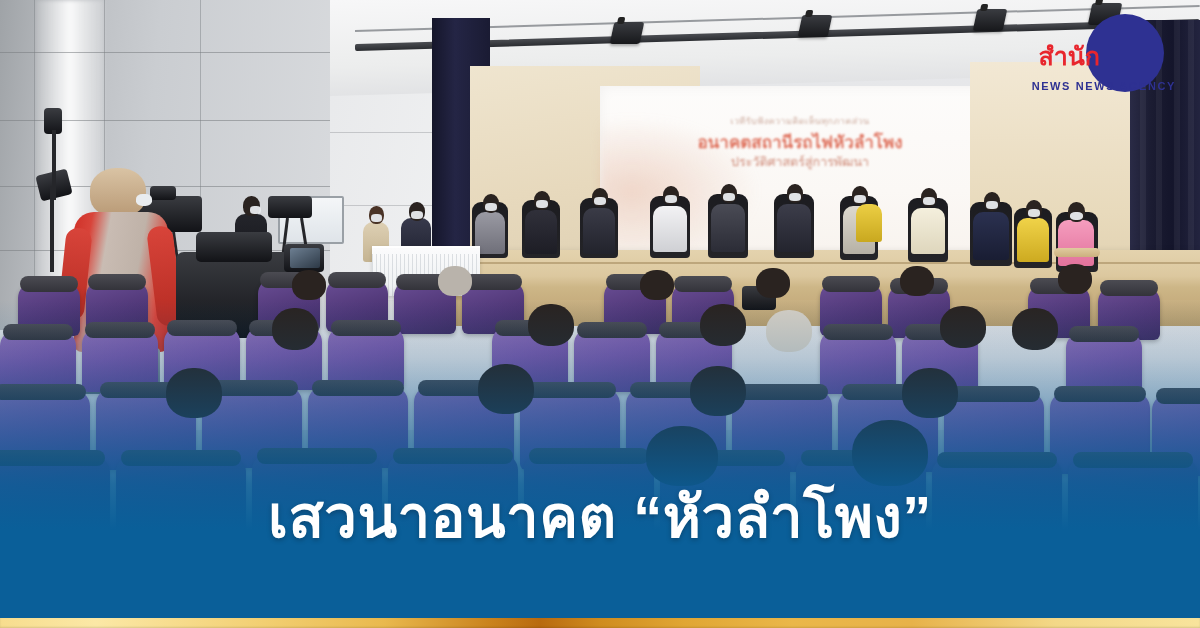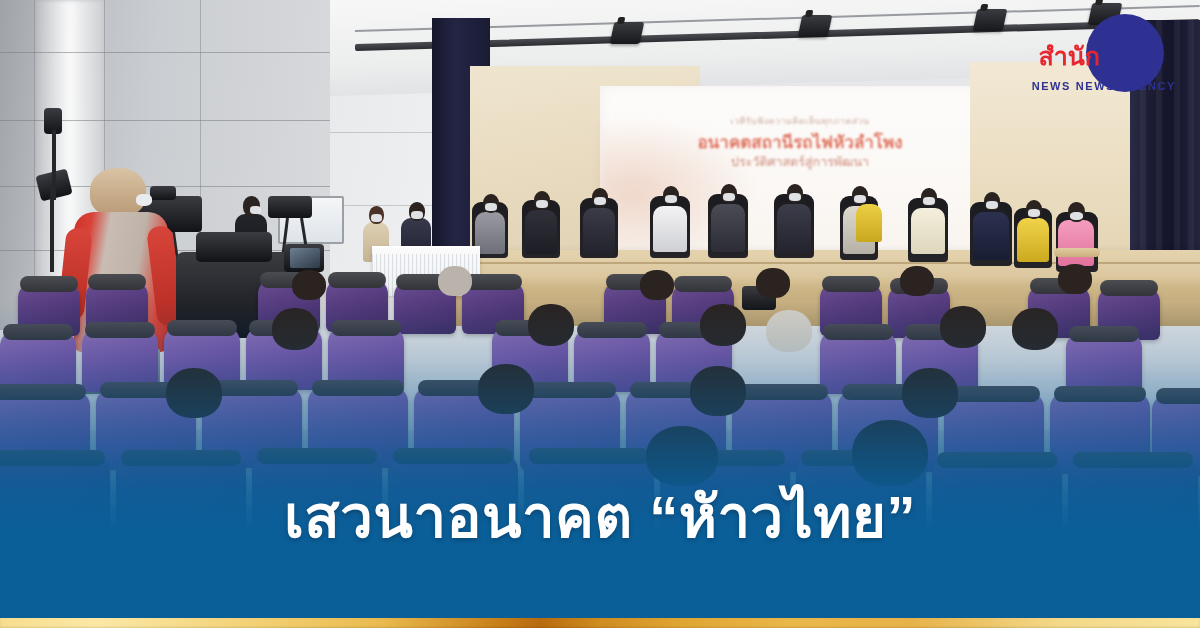--- a/index.html
+++ b/index.html
@@ -596,21 +596,21 @@
           <div class="head" style="left:0;top:0;width:72px;height:60px"></div>
         </div>
       <div class="fig" style="left:852px;top:162px;width:76px;height:66px">
           <div class="head" style="left:0;top:0;width:76px;height:66px"></div>
         </div>
     </div>
   </div>
 
   <div class="blue-wash"></div>
   <div class="blue-solid"></div>
-  <div class="caption">เสวนาอนาคต “หัาวไทย”</div>
+  <div class="caption">เสวนาอนาคต “หัวลำโพง”</div>
   <div class="gold-bar"></div>
 
   <div class="logo">
     <div class="logo-circle"></div>
     <div class="logo-th1">สำนัก</div>
     <div class="logo-sub">NEWS NEWS AGENCY</div>
   </div>
 
 </div>
 

